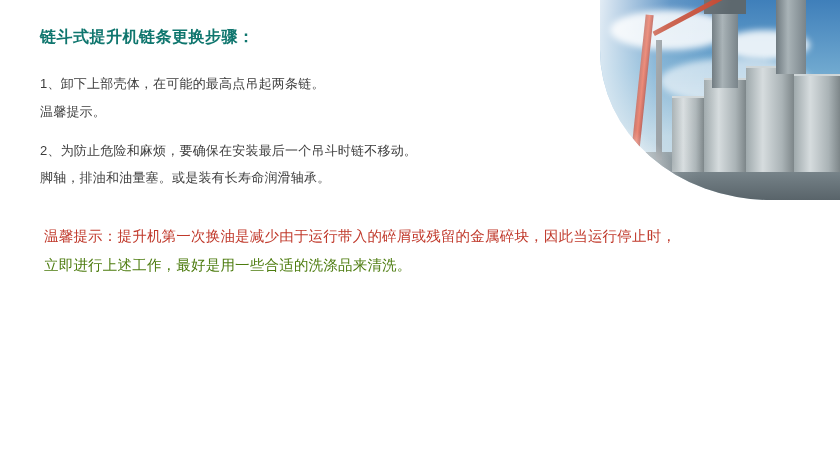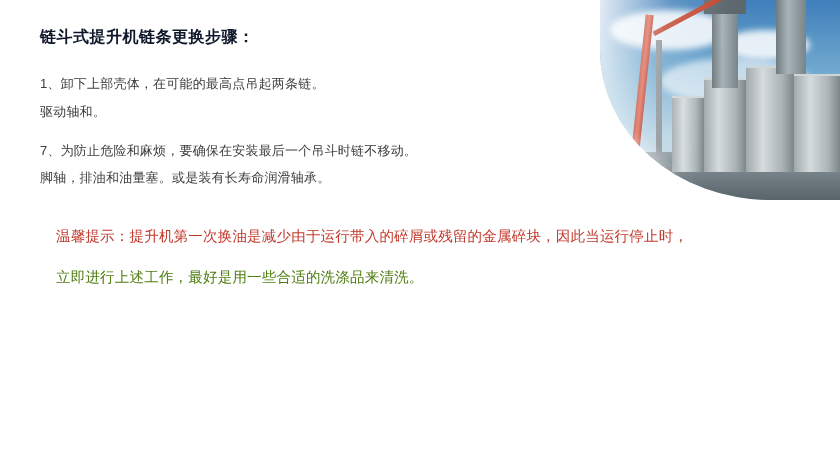--- a/index.html
+++ b/index.html
@@ -139,21 +139,21 @@
     margin-top: -12px;
   }
   #note {
     margin-top: 36px;
     max-width: 760px;
   }
   #note p {
     color: #c0392b;
     font-size: 14.5px;
     line-height: 1.7;
-    margin: 16px;
+    margin: 4px;
     letter-spacing: .2px;
   }
   #note p.second {
     margin-top: 2px;
   }
 </style>
 </head>
 <body>
 
 <div id="photo-decoration">
@@ -172,25 +172,25 @@
 
   <div class="pipe"></div>
   <div class="crane">
     <div class="crane-arm"></div>
   </div>
   <div class="vignette"></div>
 </div>
 
 <div id="content">
 
-  <h1 id="doc-title" style="color: #0f172a;">链斗式提升机链条更换步骤：</h1>
+  <h1 id="doc-title" style="color: #0f766e;">链斗式提升机链条更换步骤：</h1>
 
   <p class="step-line">1、卸下上部壳体，在可能的最高点吊起两条链。</p>
-  <p class="step-line cont">驱动轴和。</p>
-  <p class="step-line">7、为防止危险和麻烦，要确保在安装最后一个吊斗时链不移动。</p>
+  <p class="step-line cont">温馨提示。</p>
+  <p class="step-line">2、为防止危险和麻烦，要确保在安装最后一个吊斗时链不移动。</p>
   <p class="step-line cont">脚轴，排油和油量塞。或是装有长寿命润滑轴承。</p>
 
   <div id="note">
     <p style="color: rgb(192, 57, 43);">温馨提示：提升机第一次换油是减少由于运行带入的碎屑或残留的金属碎块，因此当运行停止时，</p>
     <p class="second" style="color: #4d7c0f;">立即进行上述工作，最好是用一些合适的洗涤品来清洗。</p>
   </div>
 
 </div>
 
 </body></html>

